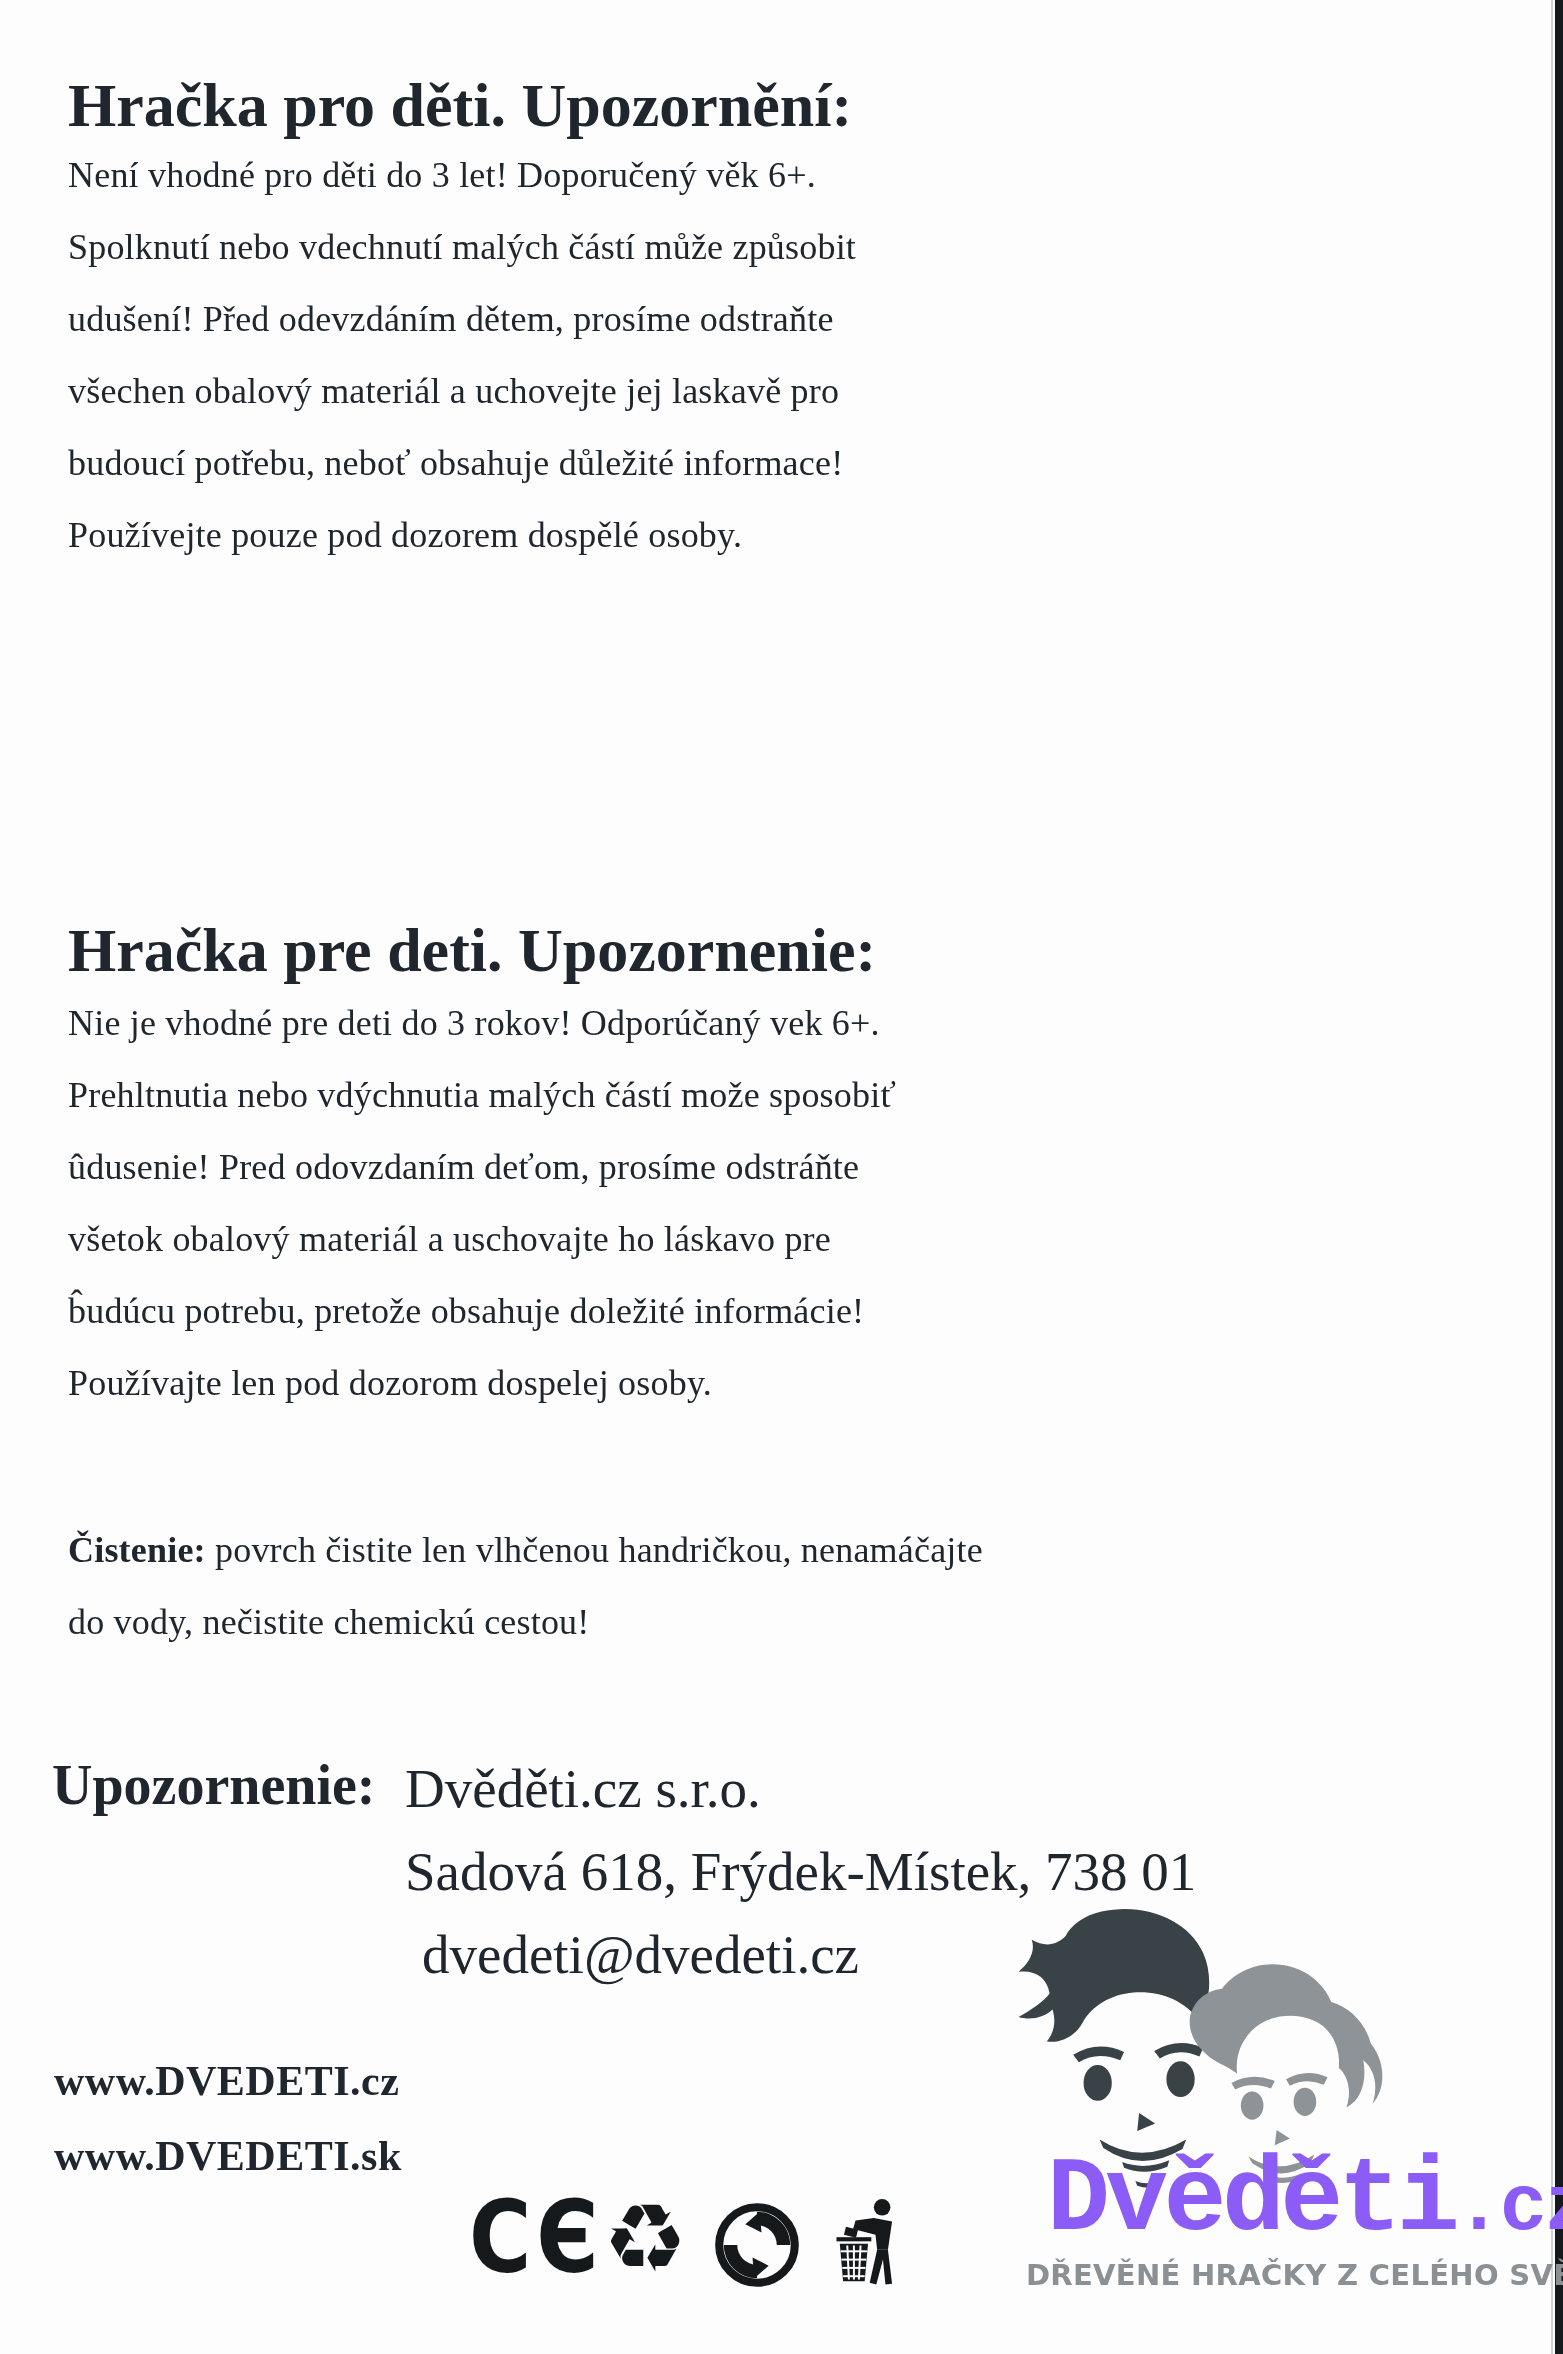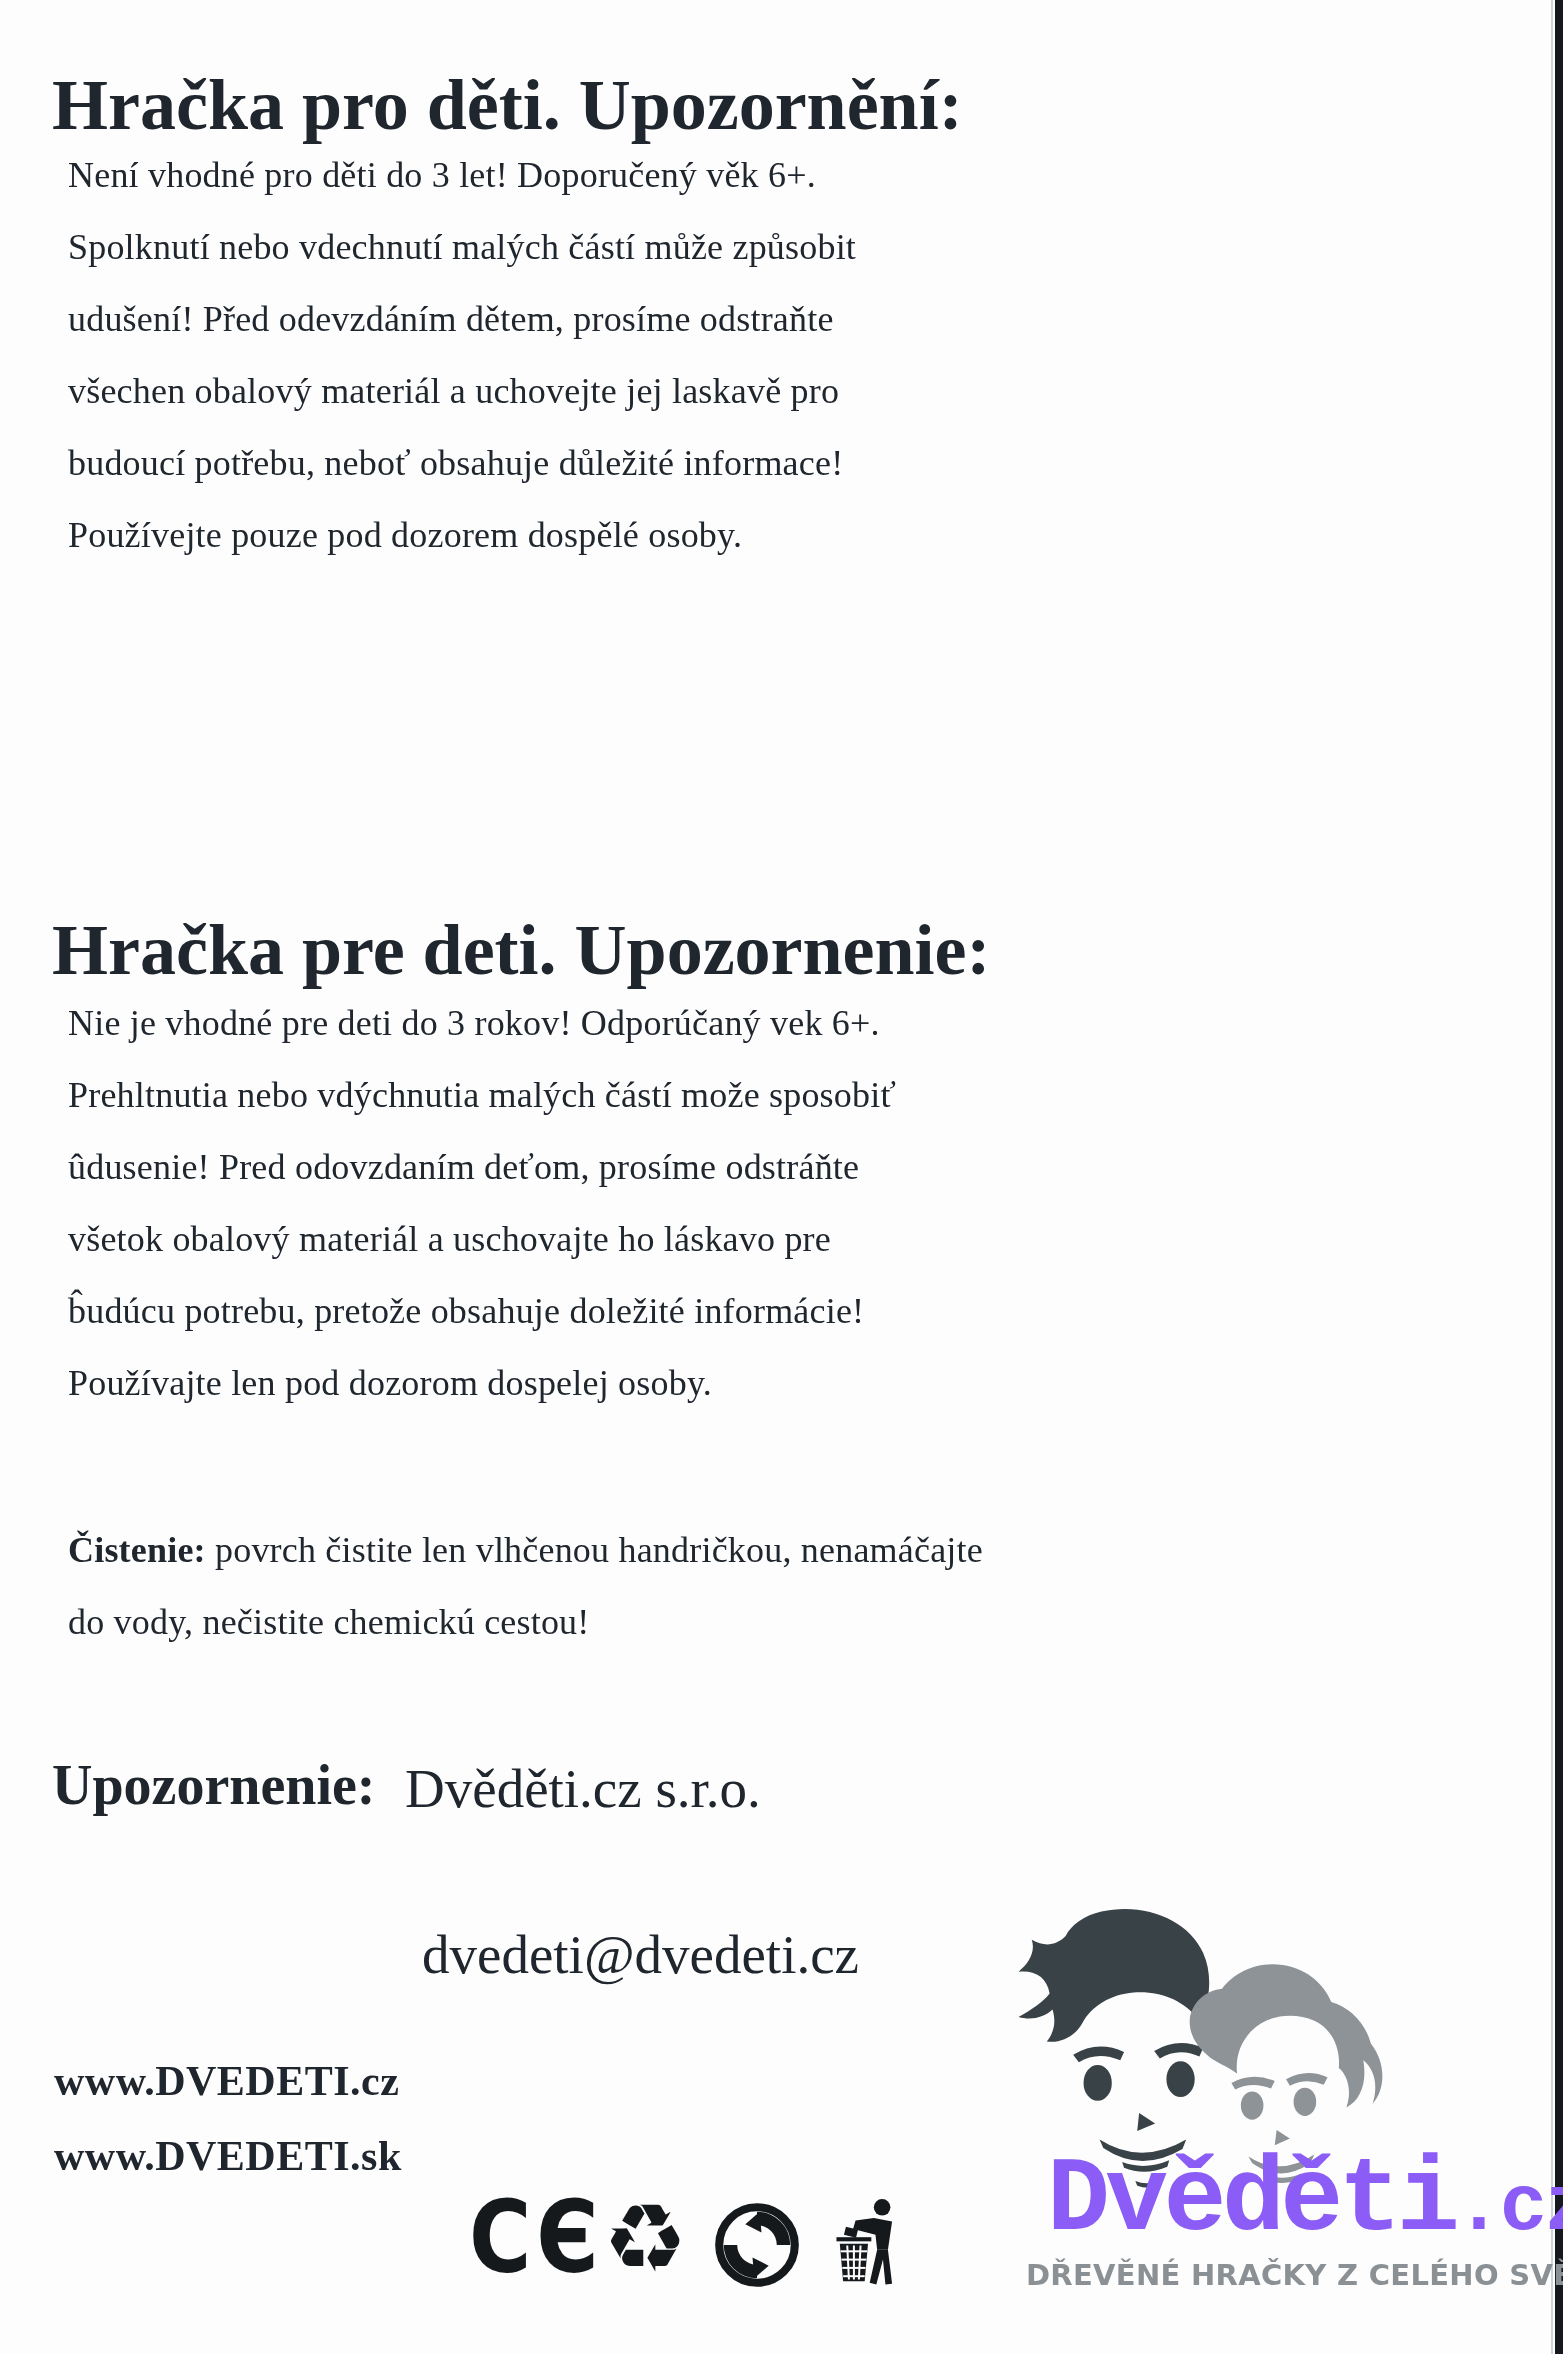--- a/index.html
+++ b/index.html
@@ -4,21 +4,21 @@
 <style>
   html,body{margin:0;padding:0;background:#e9e9e9;}
   #page{
     position:relative;width:1563px;height:2354px;background:#fdfdfd;
     overflow:hidden;font-family:"Liberation Serif",serif;color:#20262e;
   }
   
   .edge-black{position:absolute;right:0;top:0;width:8.5px;height:100%;background:#15181c;}
   .edge-light{position:absolute;right:10.4px;top:0;width:1.9px;height:100%;background:#cfd4d8;}
 
-  .h{position:absolute;left:52px;font-weight:bold;font-size:72px;line-height:66px;white-space:pre-line;}
+  .h{position:absolute;left:68px;font-weight:bold;font-size:62px;line-height:66px;white-space:pre-line;}
   .p{position:absolute;left:68px;font-size:36px;line-height:72px;white-space:pre-line;letter-spacing:0.2px;}
   .p b{font-weight:bold;}
 
   .dist-label{position:absolute;left:52px;top:1753px;font-weight:bold;font-size:56px;}
   .dist-line{position:absolute;font-size:55px;}
 
   .site{position:absolute;left:54px;font-weight:bold;font-size:42px;letter-spacing:0.5px;}
 
   .ce{
     position:absolute;left:469px;top:2188px;font-family:"DejaVu Sans",sans-serif;
@@ -65,20 +65,21 @@
 ûdusenie! Pred odovzdaním deťom, prosíme odstráňte
 všetok obalový materiál a uschovajte ho láskavo pre
 b̂udúcu potrebu, pretože obsahuje doležité informácie!
 Používajte len pod dozorom dospelej osoby.</div>
 
   <div class="p" style="top:1514px"><b>Čistenie:</b><span> povrch čistite len vlhčenou handričkou, nenamáčajte
 do vody, nečistite chemickú cestou!</span></div>
 
   <div class="dist-label">Upozornenie:</div>
   <div class="dist-line" style="left:405px;top:1757px">Dvěděti.cz s.r.o.</div>
+  <div class="dist-line" style="left:405px;top:1840px">Sadová 618, Frýdek-Místek, 738 01</div>
   <div class="dist-line" style="left:422px;top:1923px">dvedeti@dvedeti.cz</div>
 
   <div class="site" style="top:2132px">www.DVEDETI.sk</div>
   <div class="site" style="top:2057px">www.DVEDETI.cz</div>
 
   <div class="ce">CЄ</div>
   <div class="recycle">♻</div>
 
   <svg class="svg-icon" style="left:712px;top:2200px" width="90" height="90" viewBox="0 0 100 100">
     <circle cx="50" cy="50" r="42" fill="none" stroke="#16191c" stroke-width="9"></circle>

